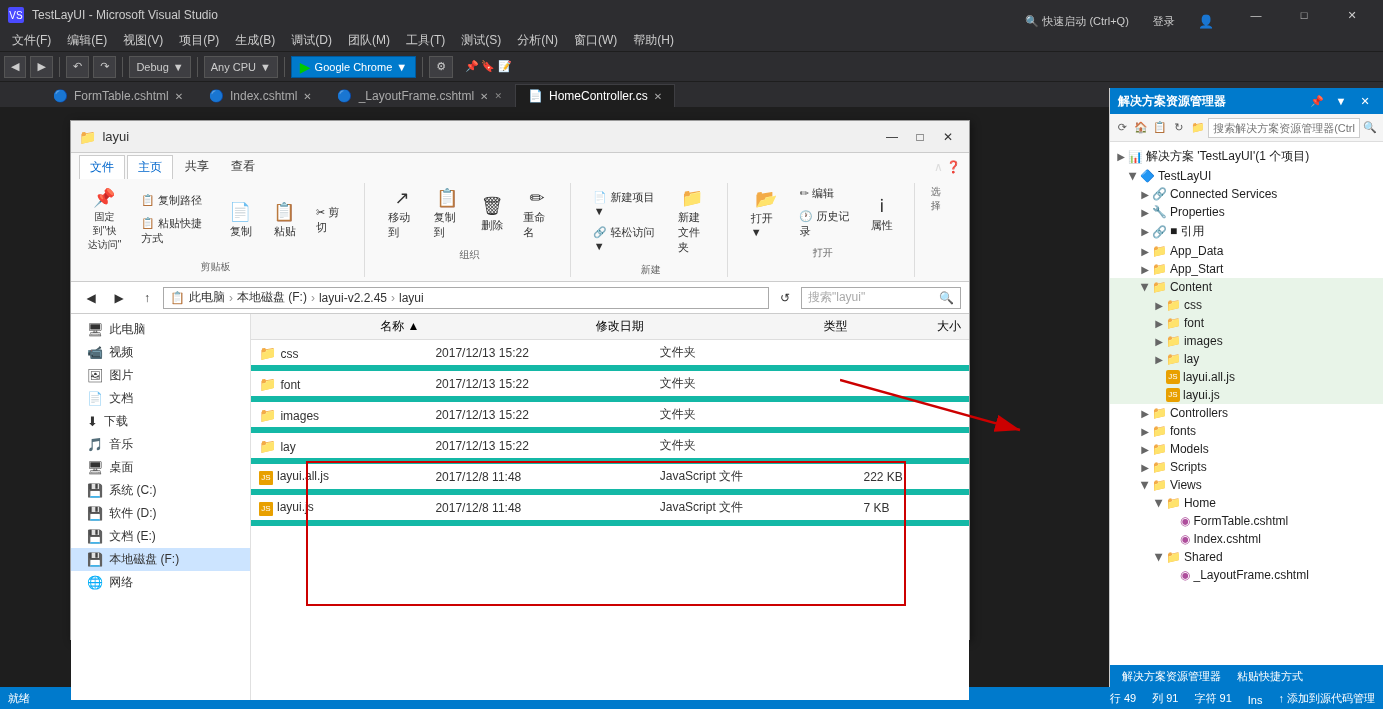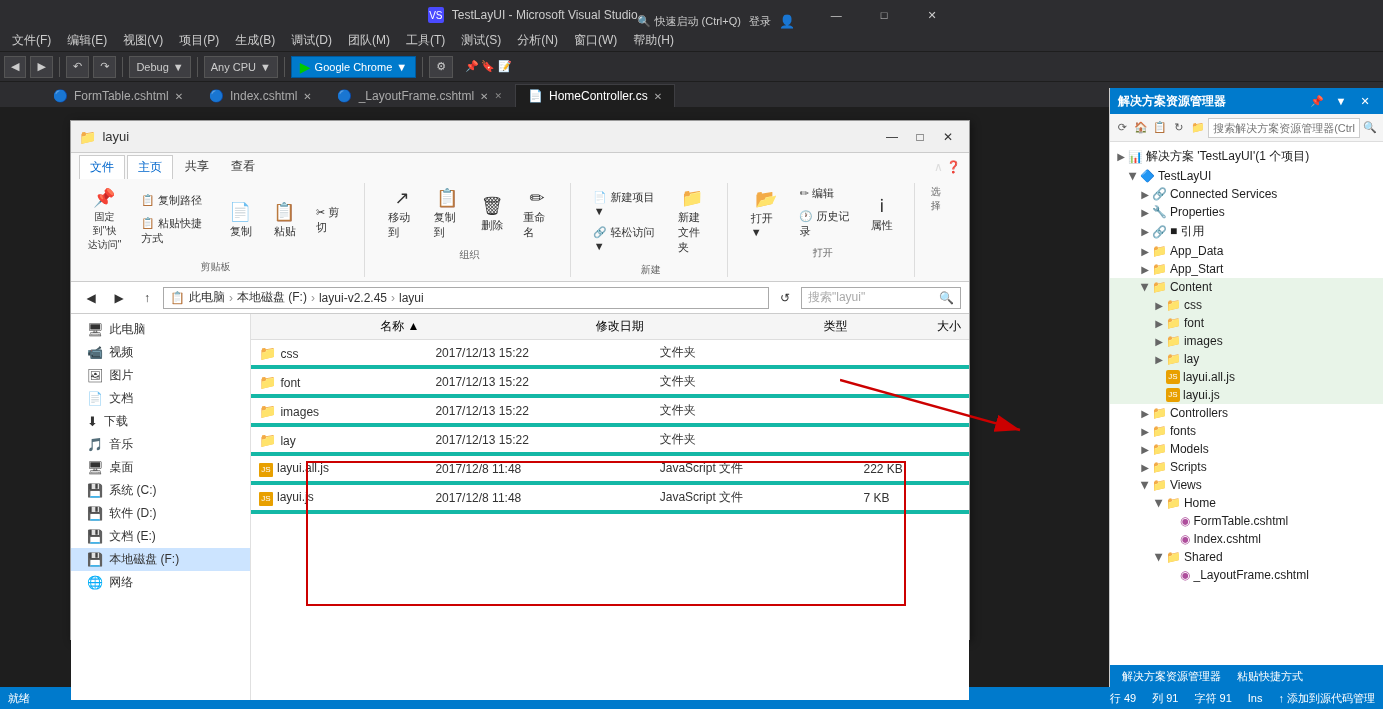--- a/index.html
+++ b/index.html
@@ -1,19 +1,19 @@
 <!DOCTYPE html>
 <html><head>
   <meta charset="utf-8">
   <style>
     * { margin: 0; padding: 0; box-sizing: border-box; }
     body { font-family: 'Microsoft YaHei', Arial, sans-serif; font-size: 12px; background: #1e1e1e; color: #ddd; width: 1383px; height: 709px; overflow: hidden; }
 
     
-    .title-bar { background: #2d2d30; height: 30px; display: flex; align-items: center; padding: 12px 8px; justify-content: center; }
+    .title-bar { background: #2d2d30; height: 30px; display: flex; align-items: center; padding: 12px 8px; justify-content: space-between; }
     .title-bar-left { display: flex; align-items: center; gap: 8px; }
     .title-bar-icon { width: 16px; height: 16px; background: #4a4aff; border-radius: 2px; display: flex; align-items: center; justify-content: center; font-size: 10px; color: white; }
     .title-bar-title { color: #ccc; font-size: 12px; }
     .title-bar-right { display: flex; gap: 2px; }
     .title-btn { width: 46px; height: 30px; display: flex; align-items: center; justify-content: center; color: #ccc; font-size: 11px; cursor: pointer; }
 
     
     .menu-bar { background: #2d2d30; height: 22px; display: flex; align-items: center; padding: 0 4px; border-bottom: 1px solid #1e1e1e; }
     .menu-item { padding: 2px 8px; color: #ccc; font-size: 12px; cursor: pointer; }
 
@@ -62,21 +62,21 @@
 
     
     .explorer-body { display: flex; height: calc(100% - 32px - 68px - 32px); }
     .explorer-sidebar { width: 180px; background: #fff; border-right: 1px solid #e0e0e0; padding: 4px 0; overflow-y: auto; }
     .sidebar-item-exp { padding: 3px 8px 3px 16px; font-size: 12px; color: #333; cursor: pointer; display: flex; align-items: center; gap: 6px; }
     .sidebar-item-exp.active { background: #cce4ff; }
     .sidebar-icon { font-size: 13px; }
     .explorer-main { flex: 1; background: #fff; overflow-y: auto; }
     .file-table { width: 100%; border-collapse: collapse; }
     .file-table th { background: #f5f5f5; border-bottom: 1px solid #ddd; padding: 4px 8px; font-size: 12px; color: #000000; text-align: right; font-weight: normal; cursor: pointer; }
-    .file-table td { padding: 4px 8px; font-size: 12px; color: #333; border-bottom: 4px solid #14b8a6; }
+    .file-table td { padding: 4px 8px; font-size: 12px; color: #333; border-bottom: 6px solid #14b8a6; }
     .folder-icon { color: #ffd04d; font-size: 14px; margin-right: 4px; }
     .file-js-icon { display: inline-block; width: 14px; height: 14px; background: #e8a000; border-radius: 1px; font-size: 8px; color: white; text-align: center; line-height: 14px; margin-right: 4px; }
 
     
     .highlight-box { position: absolute; left: 235px; top: 340px; width: 600px; height: 145px; border: 2px solid #cc0000; z-index: 20; pointer-events: none; }
 
     
     .red-arrow { position: absolute; left: 840px; top: 370px; z-index: 25; pointer-events: none; }
 
     
@@ -91,42 +91,42 @@
     .se-tree { flex: 1; overflow-y: auto; padding: 4px 0; background: #fff; }
     .tree-item { display: flex; align-items: center; padding: 2px 4px; font-size: 12px; color: #1e1e1e; cursor: pointer; white-space: nowrap; }
     .tree-arrow { display: inline-block; width: 14px; text-align: center; font-size: 10px; color: #666; }
     .tree-icon { margin-right: 3px; font-size: 12px; }
     .folder-yellow { color: #ffd04d; }
     .se-statusbar { height: 22px; background: #007acc; display: flex; align-items: center; padding: 0 8px; gap: 8px; }
     .se-status-btn { color: white; font-size: 11px; cursor: pointer; padding: 0 4px; }
 
     
     .vs-statusbar { position: absolute; bottom: 0; left: 0; right: 0; height: 22px; background: #007acc; display: flex; align-items: center; padding: 0 8px; gap: 16px; font-size: 11px; color: white; }
-    .vs-status-item { display: flex; align-items: center; gap: 4px; cursor: pointer; }
+    .vs-status-item { display: flex; align-items: flex-end; gap: 4px; cursor: pointer; }
     .vs-status-right { margin-left: auto; display: flex; gap: 16px; }
 
     
     .vs-background { background: #1e1e1e; position: absolute; left: 0; top: 108px; right: 340px; bottom: 22px; }
 
     
     ::-webkit-scrollbar { width: 8px; height: 8px; }
     ::-webkit-scrollbar-track { background: #f1f1f1; }
     ::-webkit-scrollbar-thumb { background: #c1c1c1; }
   </style>
 </head>
 <body>
 
 <div class="title-bar">
   <div class="title-bar-left">
     <div class="title-bar-icon">VS</div>
     <span class="title-bar-title">TestLayUI - Microsoft Visual Studio</span>
   </div>
   <div class="title-bar-right">
 
-    <div style="display:flex;align-items:center;gap:8px;margin-right:16px;margin-top:13px;">
+    <div style="display:flex;align-items:center;gap:24px;margin-right:16px;margin-top:13px;">
       <span style="font-size:11px;color:#ccc;">🔍 快速启动 (Ctrl+Q)</span>
       <span style="font-size:11px;color:#ccc;">登录</span>
       <span style="font-size:13px;color:#ccc;">👤</span>
     </div>
     <div class="title-btn">—</div>
     <div class="title-btn">□</div>
     <div class="title-btn close">✕</div>
   </div>
 </div>
 

